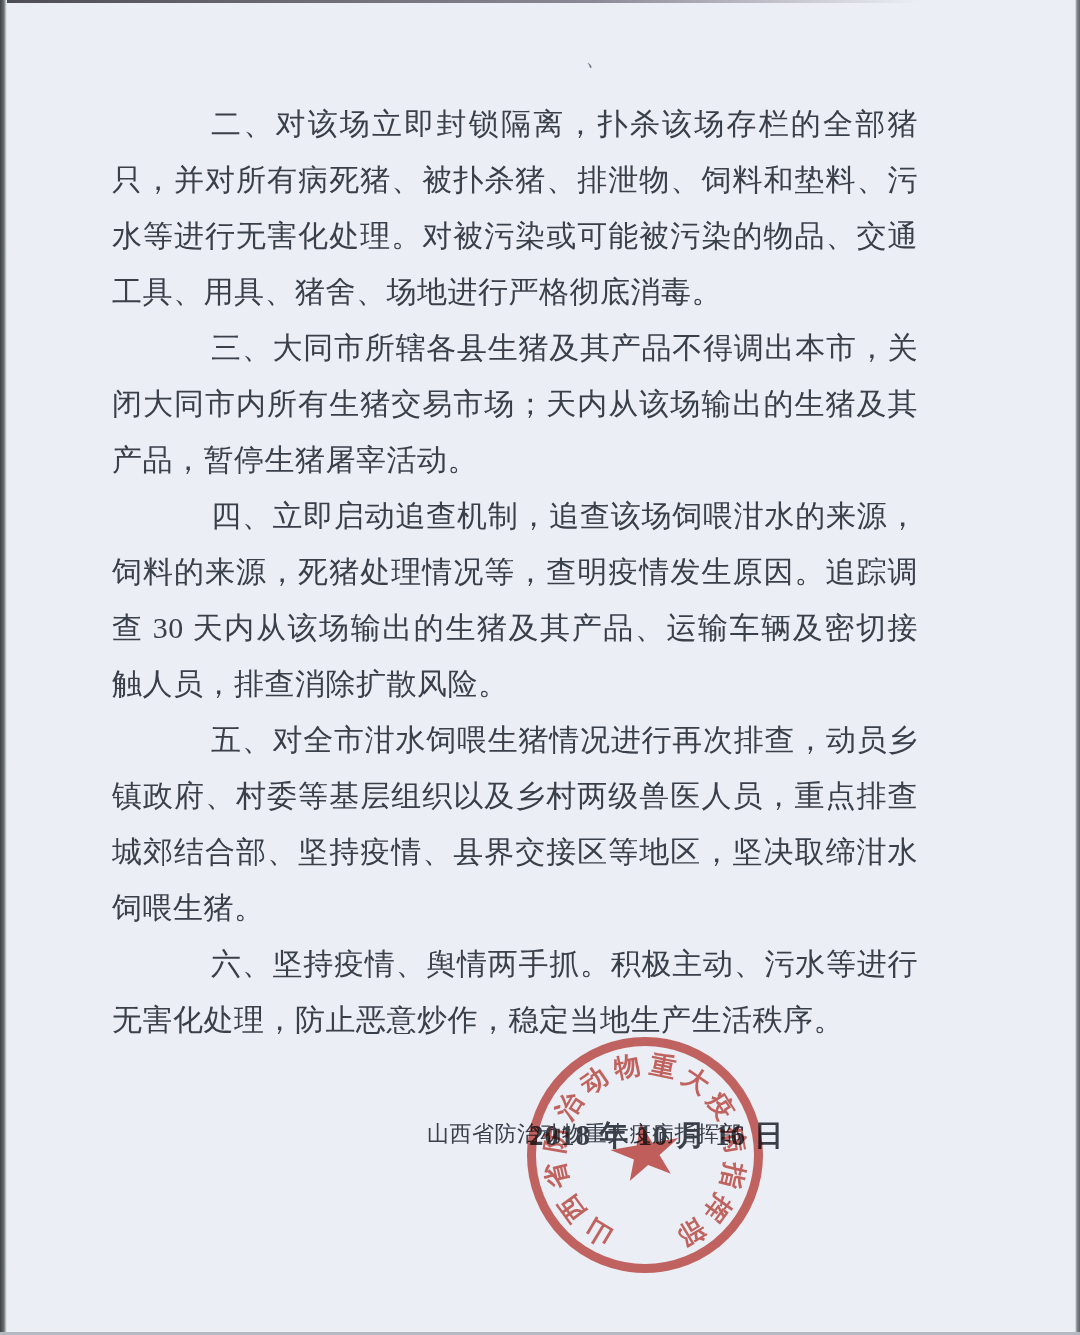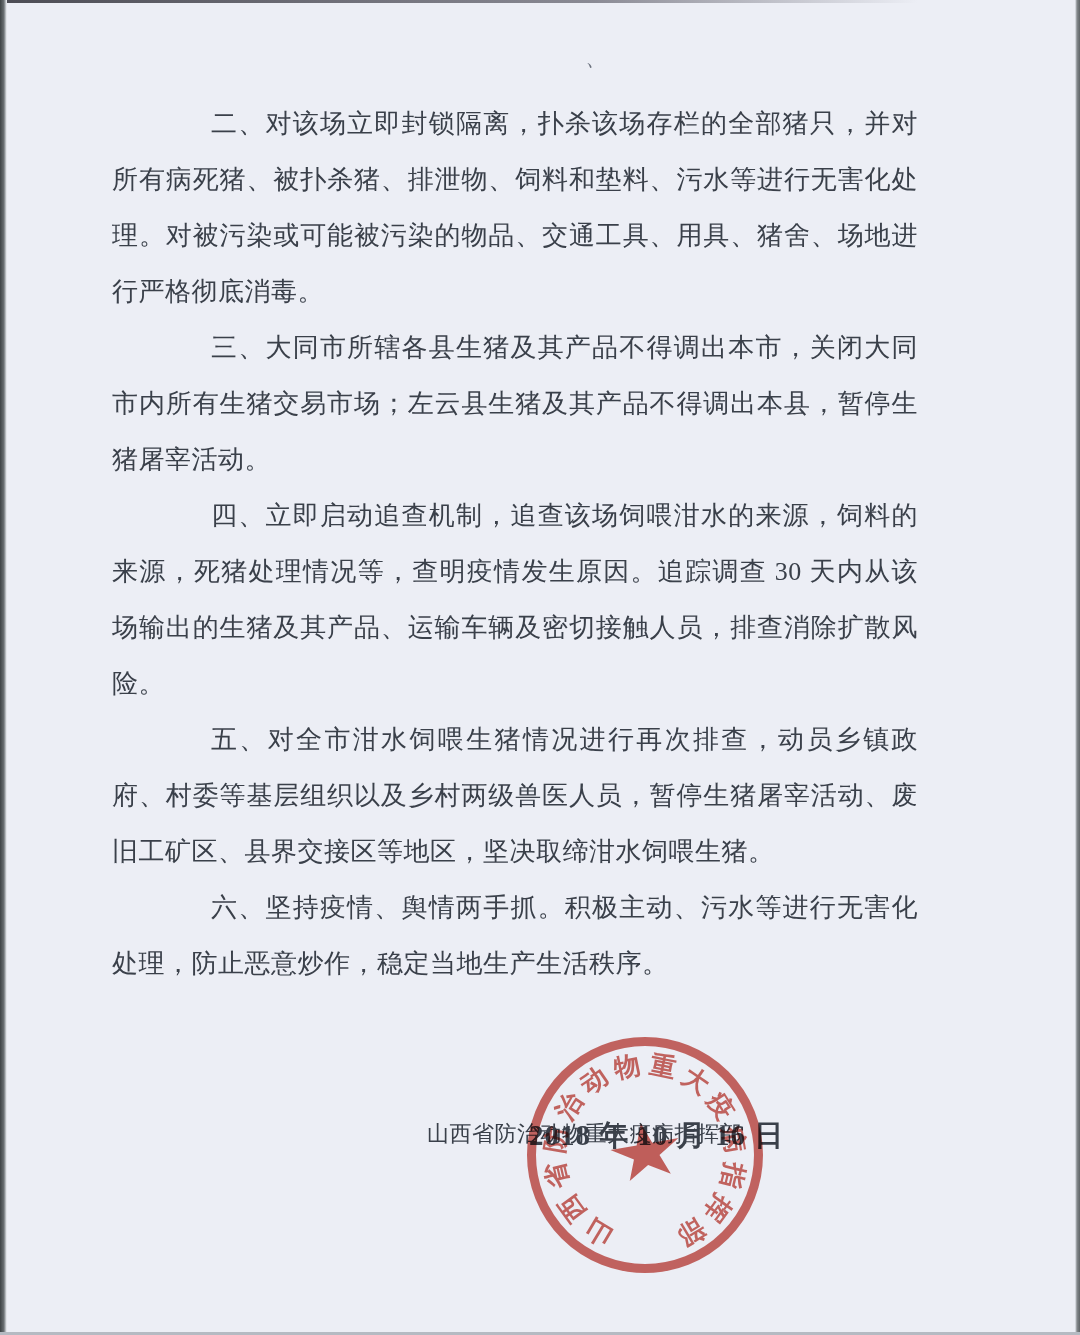--- a/index.html
+++ b/index.html
@@ -23,21 +23,21 @@
   .edge-bottom { bottom: 0; left: 0; width: 100%; height: 3px; background: #b5bac2; }
 
   .stray {
     position: absolute; left: 586px; top: 44px;
     font-size: 22px; color: #6a707c; transform: rotate(8deg);
   }
 
   .body-text {
     position: absolute;
     left: 112px; top: 96px; width: 806px;
-    font-size: 26px; line-height: 56px;
+    font-size: 30px; line-height: 56px;
     text-align: justify;
     letter-spacing: 0.5px;
   }
   .body-text p { margin: 0; text-indent: 99px; }
 
   .signature {
     position: absolute; left: 427px; top: 1119px;
     font-size: 22px; letter-spacing: 0.5px; white-space: nowrap;
   }
   .date {
@@ -83,25 +83,25 @@
   <div class="edge edge-left"></div>
   <div class="edge edge-right"></div>
   <div class="edge edge-bottom"></div>
 
   <span class="stray">、</span>
 
   <div class="body-text">
 
       <p>二、对该场立即封锁隔离，扑杀该场存栏的全部猪只，并对所有病死猪、被扑杀猪、排泄物、饲料和垫料、污水等进行无害化处理。对被污染或可能被污染的物品、交通工具、用具、猪舍、场地进行严格彻底消毒。</p>
 
-      <p>三、大同市所辖各县生猪及其产品不得调出本市，关闭大同市内所有生猪交易市场；左云县生猪及其产品不得调出本县，暂停生猪屠宰活动。</p>
+      <p>三、大同市所辖各县生猪及其产品不得调出本市，关闭大同市内所有生猪交易市场；天内从该场输出的生猪及其产品，暂停生猪屠宰活动。</p>
 
       <p>四、立即启动追查机制，追查该场饲喂泔水的来源，饲料的来源，死猪处理情况等，查明疫情发生原因。追踪调查 30 天内从该场输出的生猪及其产品、运输车辆及密切接触人员，排查消除扩散风险。</p>
 
-      <p>五、对全市泔水饲喂生猪情况进行再次排查，动员乡镇政府、村委等基层组织以及乡村两级兽医人员，暂停生猪屠宰活动、废旧工矿区、县界交接区等地区，坚决取缔泔水饲喂生猪。</p>
+      <p>五、对全市泔水饲喂生猪情况进行再次排查，动员乡镇政府、村委等基层组织以及乡村两级兽医人员，重点排查城郊结合部、坚持疫情、县界交接区等地区，坚决取缔泔水饲喂生猪。</p>
 
       <p>六、坚持疫情、舆情两手抓。积极主动、污水等进行无害化处理，防止恶意炒作，稳定当地生产生活秩序。</p>
     </div>
 
   <div class="signature">山西省防治动物重大疫病指挥部</div>
   <div class="date">2018 年 10 月 16 日</div>
 
   <div class="seal">
     <div class="seal-ring" style="border-color: rgb(197, 70, 61);"></div>
     <div class="seal-star" style="background: rgb(197, 70, 61);"></div>

